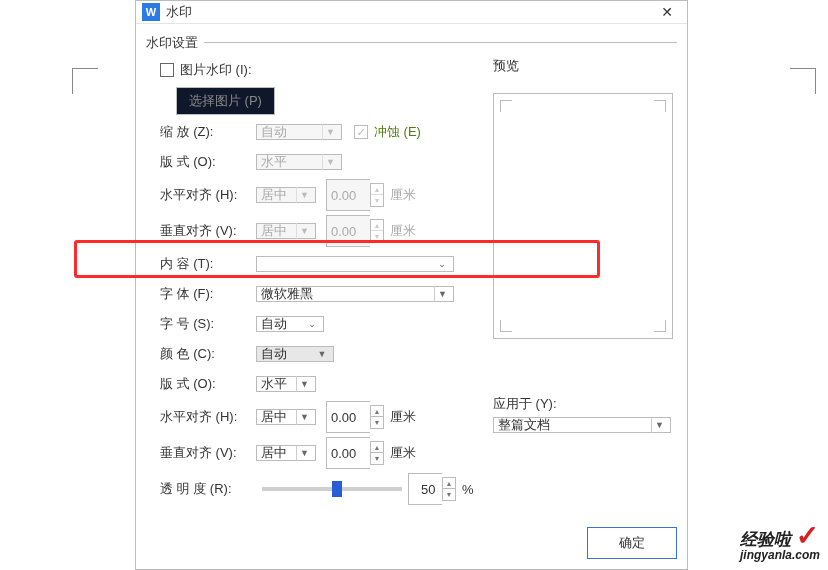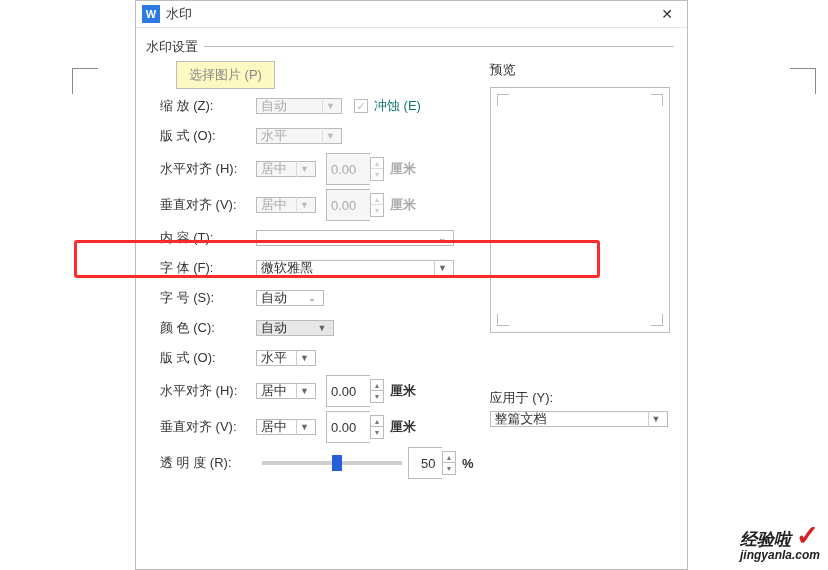--- a/index.html
+++ b/index.html
@@ -44,36 +44,36 @@
       font-size: 11px;
       font-weight: bold;
       margin: 0 6px;
     }
     .title { flex: 1; font-size: 13px; }
     .close-btn {
       width: 40px; height: 100%;
       display: inline-flex; align-items: center; justify-content: center;
       font-size: 14px;
     }
-    .content { padding: 6px 10px 10px; flex: 1; display:flex; flex-direction:row; }
+    .content { padding: 6px 10px 10px; flex: 1; display:flex; flex-direction:column; }
     .group { position: relative; border-top: 1px solid #bbb; padding-top: 10px; margin-top: 10px; }
     .group-title { position: absolute; top: -9px; left: 0; background: #fff; padding-right: 6px; font-size: 13px; }
     .row {
       display: flex;
       align-items: center;
       margin: 4px 0 4px 14px;
       min-height: 26px;
     }
     .checkbox { width: 14px; height: 14px; border: 1px solid #666; display: inline-flex; align-items:center; justify-content:center; margin-right:6px; font-size:11px; background:#fff; }
     .checkbox.checked::before { content:"✓"; color:#000; }
     .checkbox.grey { border-color:#bbb; color:#bbb; }
     .checkbox.grey.checked::before { content:"✓"; color:#bbb;}
     .btn {
       border: 1px solid #bbb;
-      background: #fef9c3;
+      background: #0f172a;
       padding: 4px 12px;
       min-width: 82px;
       text-align: center;
       color: #888;
     }
     .label {
       width: 96px;
       white-space: nowrap;
     }
     .select {
@@ -91,26 +91,26 @@
       width:16px; height:16px; display:inline-flex; align-items:center; justify-content:center; font-size:9px; color:#666;
       border-left:1px solid #ccc;
     }
     .select.disabled .caret { border-left-color:#ddd; color:#bbb;}
     .spin { display:inline-flex; flex-direction:column; border:1px solid #bbb; height:24px; width:14px; }
     .spin .up, .spin .dn { height:50%; display:flex; align-items:center; justify-content:center; font-size:7px; border-bottom:1px solid #bbb; color:#777;}
     .spin .dn{border-bottom:none;}
     .spin.disabled .up, .spin.disabled .dn { color:#ccc; border-color:#ddd;}
     .numbox { border:1px solid #bbb; border-right:none; height:32px; width:44px; display:inline-flex; align-items:center; padding:0 4px; background:#fff;}
     .numbox.disabled { color:#aaa; background:#f6f6f6;}
-    .unit { margin-left:6px;font-weight:bold; }
+    .unit { margin-left:6px; }
     .unit.disabled { color:#aaa;}
     .two-col { display:flex; flex:1;}
     .left { flex:1;}
     .right { width:200px; padding-left:16px;}
-    .preview-label { margin-top:4px; margin-bottom:8px;}
+    .preview-label { margin-top:4px; margin-bottom:18px;}
     .preview-box {
       width:180px; height:246px; border:1px solid #bbb; background:#fff;
       position:relative;
     }
     .pcorn { position:absolute; width:12px; height:12px;}
     .pcorn.tl{ top:6px; left:6px; border-top:1px solid #bbb; border-left:1px solid #bbb;}
     .pcorn.tr{ top:6px; right:6px; border-top:1px solid #bbb; border-right:1px solid #bbb;}
     .pcorn.bl{ bottom:6px; left:6px; border-bottom:1px solid #bbb; border-left:1px solid #bbb;}
     .pcorn.br{ bottom:6px; right:6px; border-bottom:1px solid #bbb; border-right:1px solid #bbb;}
     .highlight {
@@ -143,32 +143,36 @@
     <span class="close-btn">✕</span>
   </div>
 
   <div class="content">
     <div class="group" style="margin-top:12px;">
       <span class="group-title">水印设置</span>
 
       <div class="two-col">
         <div class="left">
 
+          <div class="row">
+            <span class="checkbox"></span>
+            <span>图片水印 (I):</span>
+          </div>
           <div class="row" style="margin-left:30px;">
             <span class="btn">选择图片 (P)</span>
           </div>
           <div class="row">
             <span class="label">缩    放 (Z):</span>
             <span class="select disabled" style="width:86px;">
               <span>自动</span>
               <span class="caret">▼</span>
             </span>
             <span style="width:12px;"></span>
             <span class="checkbox grey checked"></span>
-            <span style="color:#0f766e;">冲蚀 (E)</span>
+            <span style="color:#4d7c0f;">冲蚀 (E)</span>
           </div>
           <div class="row">
             <span class="label">版    式 (O):</span>
             <span class="select disabled" style="width:86px;">
               <span>水平</span>
               <span class="caret">▼</span>
             </span>
           </div>
           <div class="row">
             <span class="label">水平对齐 (H):</span>
@@ -291,20 +295,21 @@
               <span>整篇文档</span>
               <span class="caret">▼</span>
             </span>
           </div>
         </div>
       </div>
 
     </div>
 
     <div class="footer-btns">
+      <span class="btn primary">确定</span>
     </div>
   </div>
 </div>
 
 <div class="highlight"></div>
 
 <div class="jingyan">
   <span>经验啦</span>
   <span class="red">✓</span>
   <span class="url">jingyanla.com</span>

